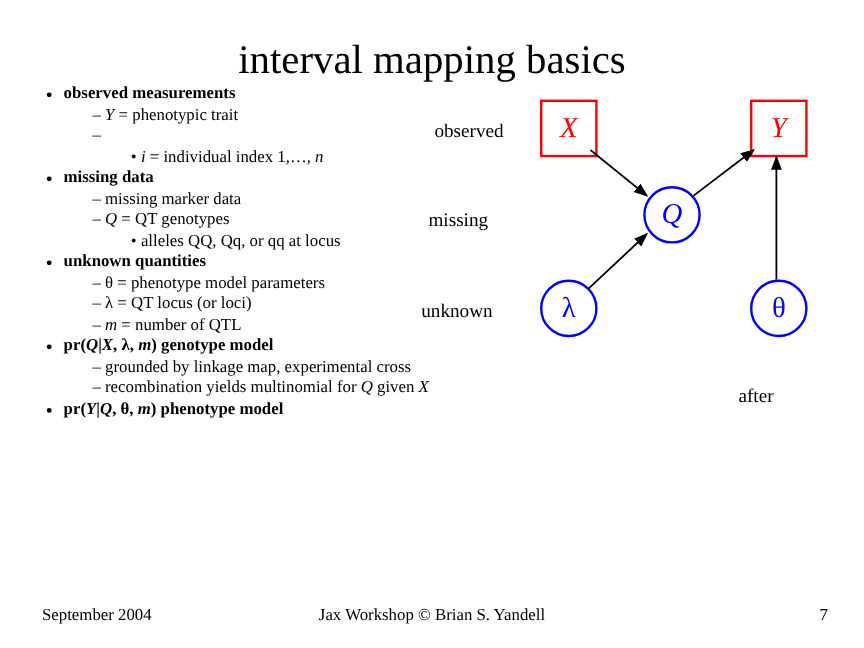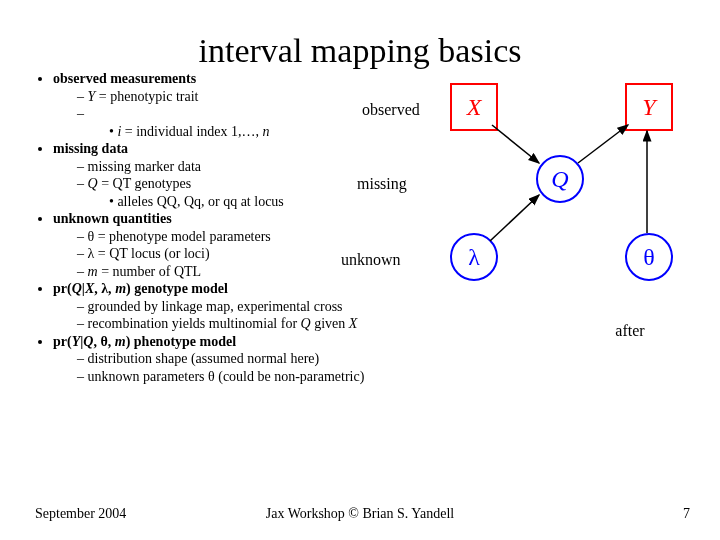--- a/index.html
+++ b/index.html
@@ -148,33 +148,29 @@
       <li><span><span class="ital">m</span> = number of QTL</span></li>
     </ul>
   </li>
   <li><span class="heading">pr(<span class="ital">Q</span>|<span class="ital">X</span>, λ, <span class="ital">m</span>) genotype model</span>
     <ul>
       <li><span>grounded by linkage map, experimental cross</span></li>
       <li><span>recombination yields multinomial for <span class="ital">Q</span> given <span class="ital">X</span></span></li>
     </ul>
   </li>
   <li><span class="heading">pr(<span class="ital">Y</span>|<span class="ital">Q</span>, θ, <span class="ital">m</span>) phenotype model</span>
-    <ul>
-      <li><span>distribution shape (assumed normal here)</span></li>
-      <li><span>unknown parameters θ  (could be non-parametric)</span></li>
-    </ul>
   </li>
 </ul>
 </div>
 
 <div class="diagram">
 
   <div class="dlabel" style="left:8px; top:18px;margin-left:14px;">observed</div>
   <div class="dlabel" style="left:17px; top:92px;">missing</div>
-  <div class="dlabel" style="left:1px; top:168px;text-align:center;">unknown</div>
+  <div class="dlabel" style="left:11px; top:168px;text-align:center;">unknown</div>
 
   <div class="node-box" style="left:110px; top:0px; width:44px; height:44px;">X</div>
 
   <div class="node-box" style="left:285px; top:0px; width:44px; height:44px;">Y</div>
 
   <div class="node-circ" style="left:196px; top:72px; width:44px; height:44px; font-style:italic;">Q</div>
 
   <div class="node-circ" style="left:110px; top:150px; width:44px; height:44px;">λ</div>
 
   <div class="node-circ" style="left:285px; top:150px; width:44px; height:44px;">θ</div>

